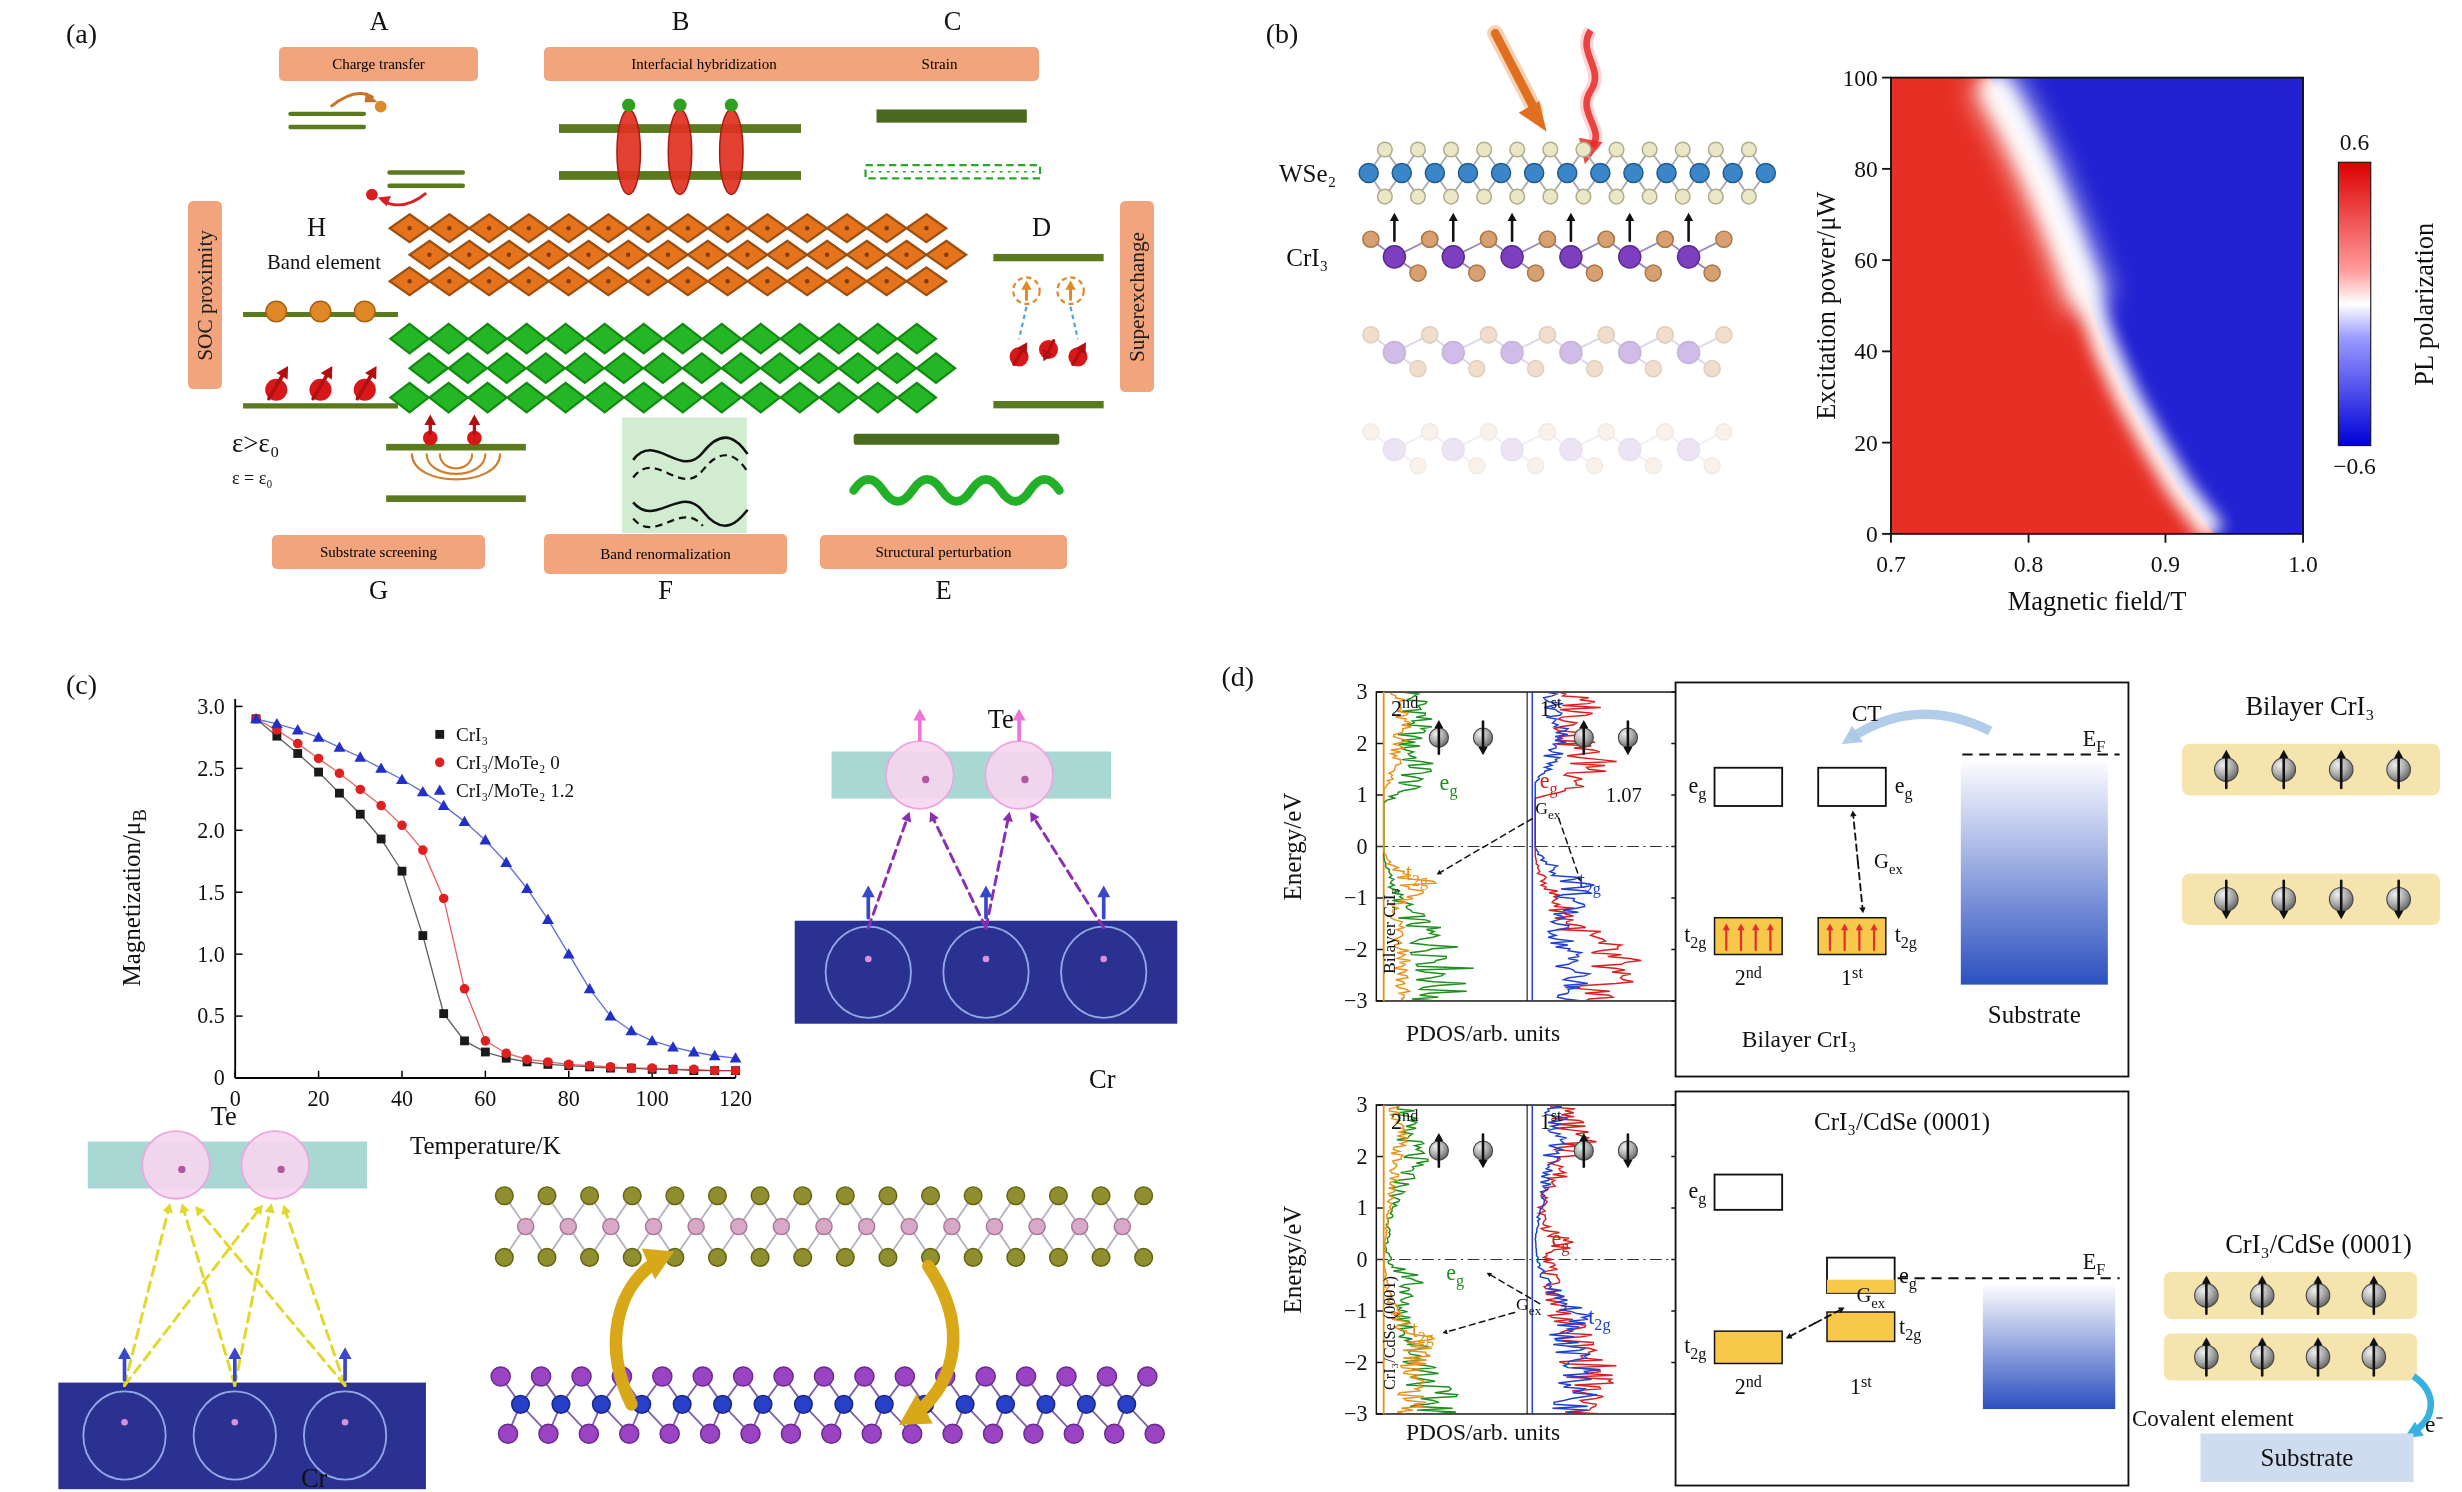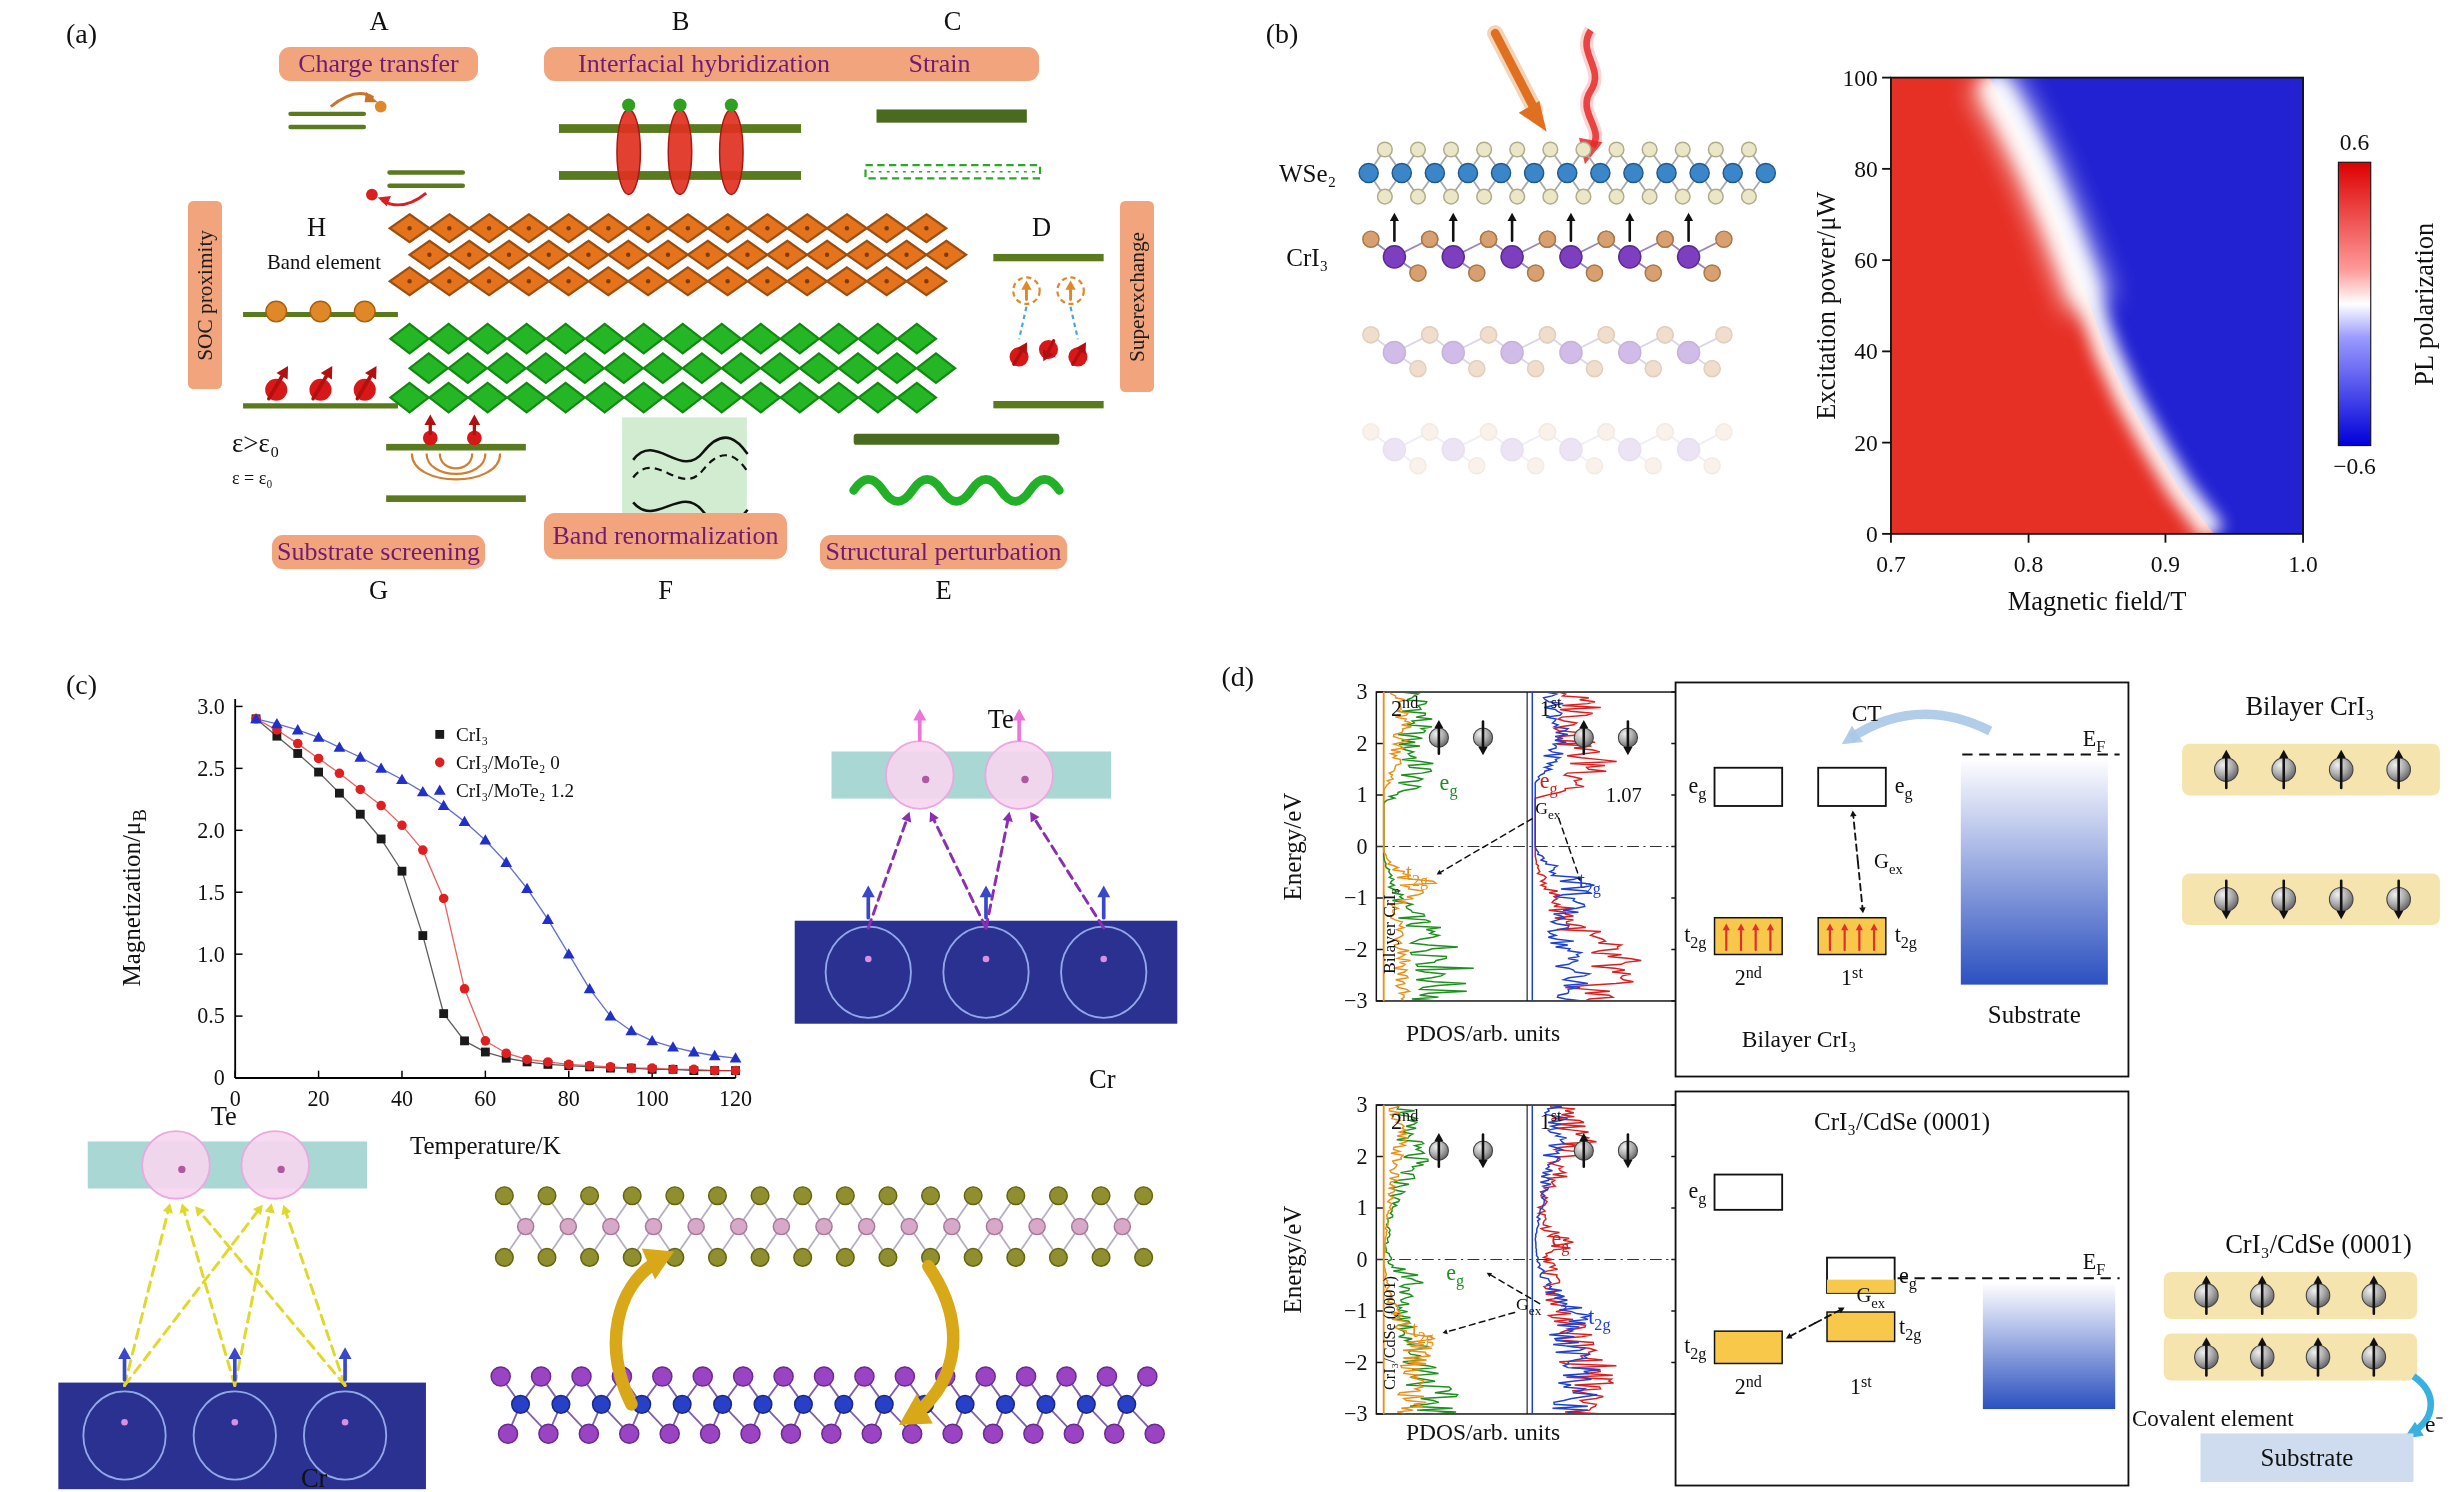--- a/index.html
+++ b/index.html
@@ -3,21 +3,21 @@
 <meta charset="utf-8">
 <style>
   *{margin:0;padding:0;box-sizing:border-box}
   body{font-family:"Liberation Serif",serif;background:#fff;color:#111}
   #page{position:relative;width:2462px;height:1492px;background:#fff;overflow:hidden}
   .panel{position:absolute}
   .tag{position:absolute;font-size:28px}
   .letter{position:absolute;font-size:26.5px;text-align:center}
   .lbl{position:absolute;font-size:25px}
   .center{text-align:center}
-  .obox{position:absolute;background:#f2a47c;border-radius:11px;display:flex;align-items:center;justify-content:center;font-size:26px;color:#701a75}
+  .obox{position:absolute;background:#f2a47c;border-radius:5px;display:flex;align-items:center;justify-content:center;font-size:15px;color:#000000}
   .obox-v{position:absolute;background:#f2a47c;border-radius:5.2px;display:flex;align-items:center;justify-content:center}
   .obox-v span{writing-mode:vertical-rl;transform:rotate(180deg);font-size:21.3px;color:#1c1c1c}
   svg{position:absolute;overflow:visible}
   svg text{font-family:"Liberation Serif",serif;fill:#111}
 </style>
 </head>
 <body>
 
 <div id="page">
 
@@ -325,21 +325,21 @@
     <path d="M 30 126 C 60 162, 95 100, 125 138 S 175 150, 186 136" fill="none" stroke="#111" stroke-width="3.5"></path>
     <path d="M 30 148 C 60 184, 95 122, 125 158" fill="none" stroke="#111" stroke-width="3" stroke-dasharray="10 7"></path>
   </svg>
 
   <svg id="svg-e" style="left:795px;top:409px" width="235" height="118" viewBox="0 0 320 160">
     <rect x="20" y="28" width="280" height="15" rx="4" fill="#4a6b1f"></rect>
     <path d="M 20 105 q 20 -30 40 0 q 20 30 40 0 q 20 -30 40 0 q 20 30 40 0 q 20 -30 40 0 q 20 30 40 0 q 20 -30 40 0" fill="none" stroke="#22b028" stroke-width="12" stroke-linecap="round"></path>
   </svg>
 
   <div class="obox" style="left:228px;top:531px;width:213px;height:34px">Substrate screening</div>
-  <div class="obox" style="left:500px;top:509px;width:243px;height:46px">Band renormalization</div>
+  <div class="obox" style="left:500px;top:530px;width:243px;height:40px">Band renormalization</div>
   <div class="obox" style="left:776px;top:531px;width:247px;height:34px">Structural perturbation</div>
 
   <div class="letter" style="left:305px;top:571px;width:59px">G</div>
   <div class="letter" style="left:592px;top:571px;width:59px">F</div>
   <div class="letter" style="left:870px;top:571px;width:59px">E</div>
 </div>
 
 <div id="panel-b" class="panel" style="left:1251px;top:4.4px;width:1211px;height:640px">
   <div class="tag" style="left:14.7px;top:13.2px">(b)</div>
 

